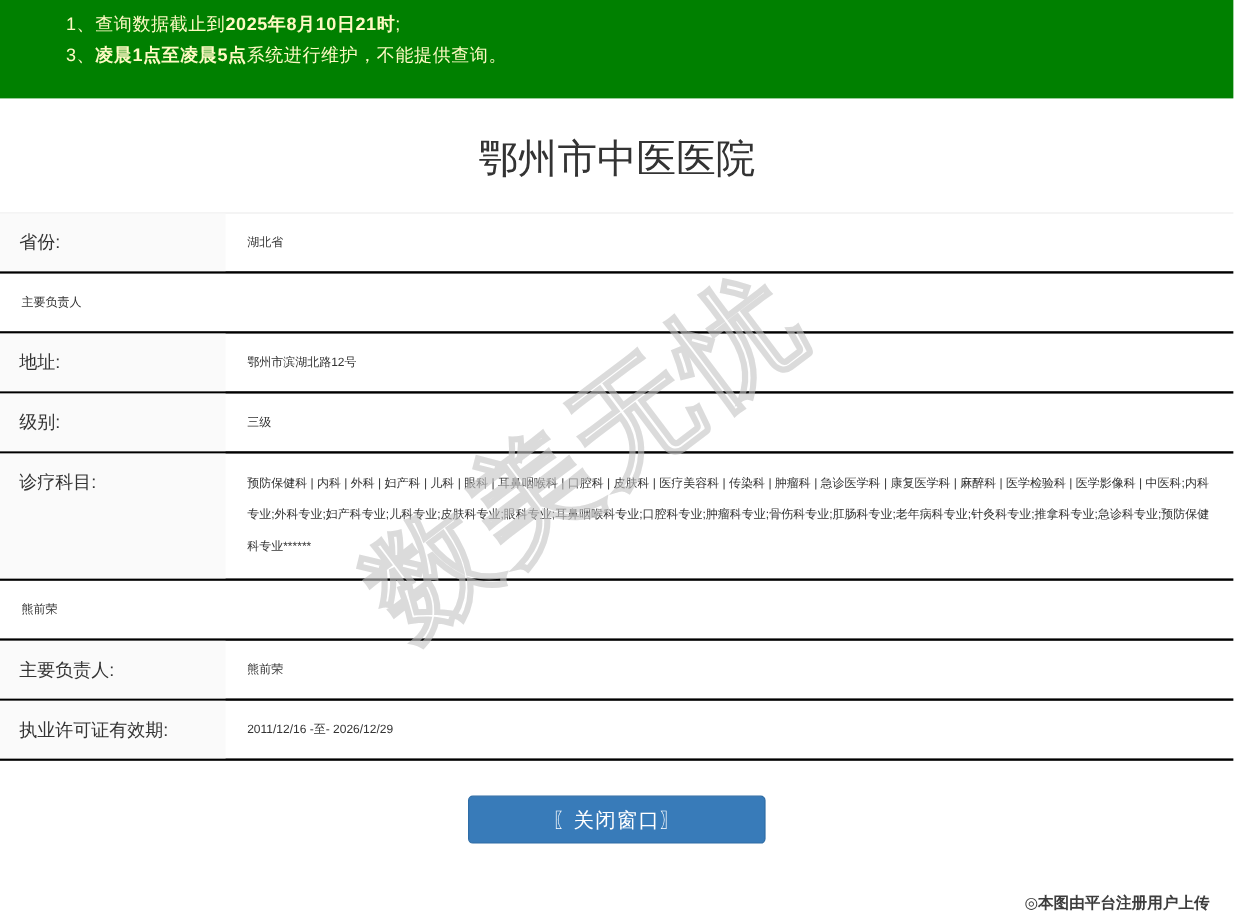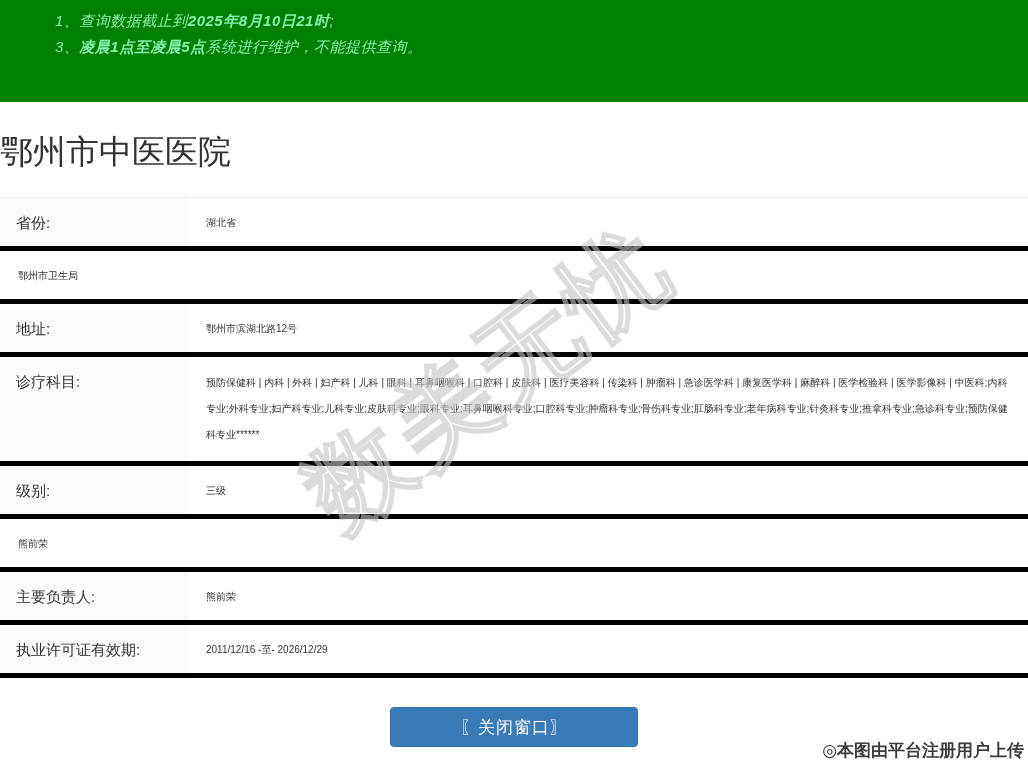--- a/index.html
+++ b/index.html
@@ -5,36 +5,35 @@
   * { margin:0; padding:0; box-sizing:border-box; }
   body { background:#fff; }
   .page {
     width:1028px; height:764px; position:relative; overflow:hidden;
     background:#fff; color:#333;
     font-family:"Liberation Sans","DejaVu Sans",sans-serif;
   }
 
   
   .notice-bar {
-    height:102px; background:#008000; color:#86efac;
+    height:82px; background:#008000; color:#fef9c3;
     padding:8px 10px 0 55px;
-    font-style:italic;
   }
   .notice-line { font-size:15px; line-height:26px; letter-spacing:0.5px; }
   .notice-line b { font-weight:bold; }
 
   
   .title {
-    font-size:33px; font-weight:400; color:#333;
+    text-align:center; font-size:33px; font-weight:400; color:#333;
     margin-top:30px; height:40px; line-height:40px;
   }
 
   
   .info-table { margin-top:25px; border-top:1px solid #ededed; }
-  .row { display:flex; border-bottom:5px solid #000000;justify-content:flex-end; }
+  .row { display:flex; border-bottom:2px solid #000000;justify-content:flex-end; }
   .cell-label {
     width:188px; min-width:188px; background:#fafafa;
     padding:15px 10px 14px 16px; font-size:15px; line-height:19px;
   }
   .cell-value {
     flex:1; padding:15px 16px 14px 18px; font-size:10px; line-height:19px;
   }
   .cell-value.multiline { line-height:26px; padding-top:13px; padding-bottom:13px; }
 
   
@@ -49,22 +48,22 @@
   .watermark {
     position:absolute; left:320px; top:440px; z-index:3;
     font-size:100px; font-weight:700; letter-spacing:6px; white-space:nowrap;
     color:transparent; -webkit-text-stroke:2px #c4c4c4;
     transform:rotate(-37deg); transform-origin:left center;
     opacity:0.6; pointer-events:none;
   }
 
   
   .attribution {
-    position:absolute; right:4px; bottom:2px; z-index:4;
-    font-size:17px; font-weight:bold; color:#3c3c3c;
+    position:absolute; right:20px; bottom:2px; z-index:4;
+    font-size:13px; font-weight:bold; color:#3c3c3c;
     text-shadow:-1px -1px 0 #fff, 1px -1px 0 #fff, -1px 1px 0 #fff, 1px 1px 0 #fff;
   }
 </style>
 </head>
 <body>
 
 <div class="page">
 
   <div class="notice-bar">
     <div class="notice-line"><span>1、查询数据截止到</span><b>2025年8月10日21时</b><span>;</span></div>
@@ -72,33 +71,33 @@
   </div>
 
   <h1 class="title">鄂州市中医医院</h1>
 
   <div class="info-table">
     <div class="row">
       <div class="cell-label">省份:</div>
       <div class="cell-value">湖北省</div>
     </div>
     <div class="row">
-      <div class="cell-value">鄂州市卫生局</div>
+      <div class="cell-value">主要负责人</div>
     </div>
     <div class="row">
       <div class="cell-label">地址:</div>
       <div class="cell-value">鄂州市滨湖北路12号</div>
     </div>
     <div class="row">
+      <div class="cell-label">级别:</div>
+      <div class="cell-value">三级</div>
+    </div>
+    <div class="row">
       <div class="cell-label">诊疗科目:</div>
       <div class="cell-value multiline">预防保健科 | 内科 | 外科 | 妇产科 | 儿科 | 眼科 | 耳鼻咽喉科 | 口腔科 | 皮肤科 | 医疗美容科 | 传染科 | 肿瘤科 | 急诊医学科 | 康复医学科 | 麻醉科 | 医学检验科 | 医学影像科 | 中医科;内科专业;外科专业;妇产科专业;儿科专业;皮肤科专业;眼科专业;耳鼻咽喉科专业;口腔科专业;肿瘤科专业;骨伤科专业;肛肠科专业;老年病科专业;针灸科专业;推拿科专业;急诊科专业;预防保健科专业******</div>
-    </div>
-    <div class="row">
-      <div class="cell-label">级别:</div>
-      <div class="cell-value">三级</div>
     </div>
     <div class="row">
       <div class="cell-value">熊前荣</div>
     </div>
     <div class="row">
       <div class="cell-label">主要负责人:</div>
       <div class="cell-value">熊前荣</div>
     </div>
     <div class="row">
       <div class="cell-label">执业许可证有效期:</div>

